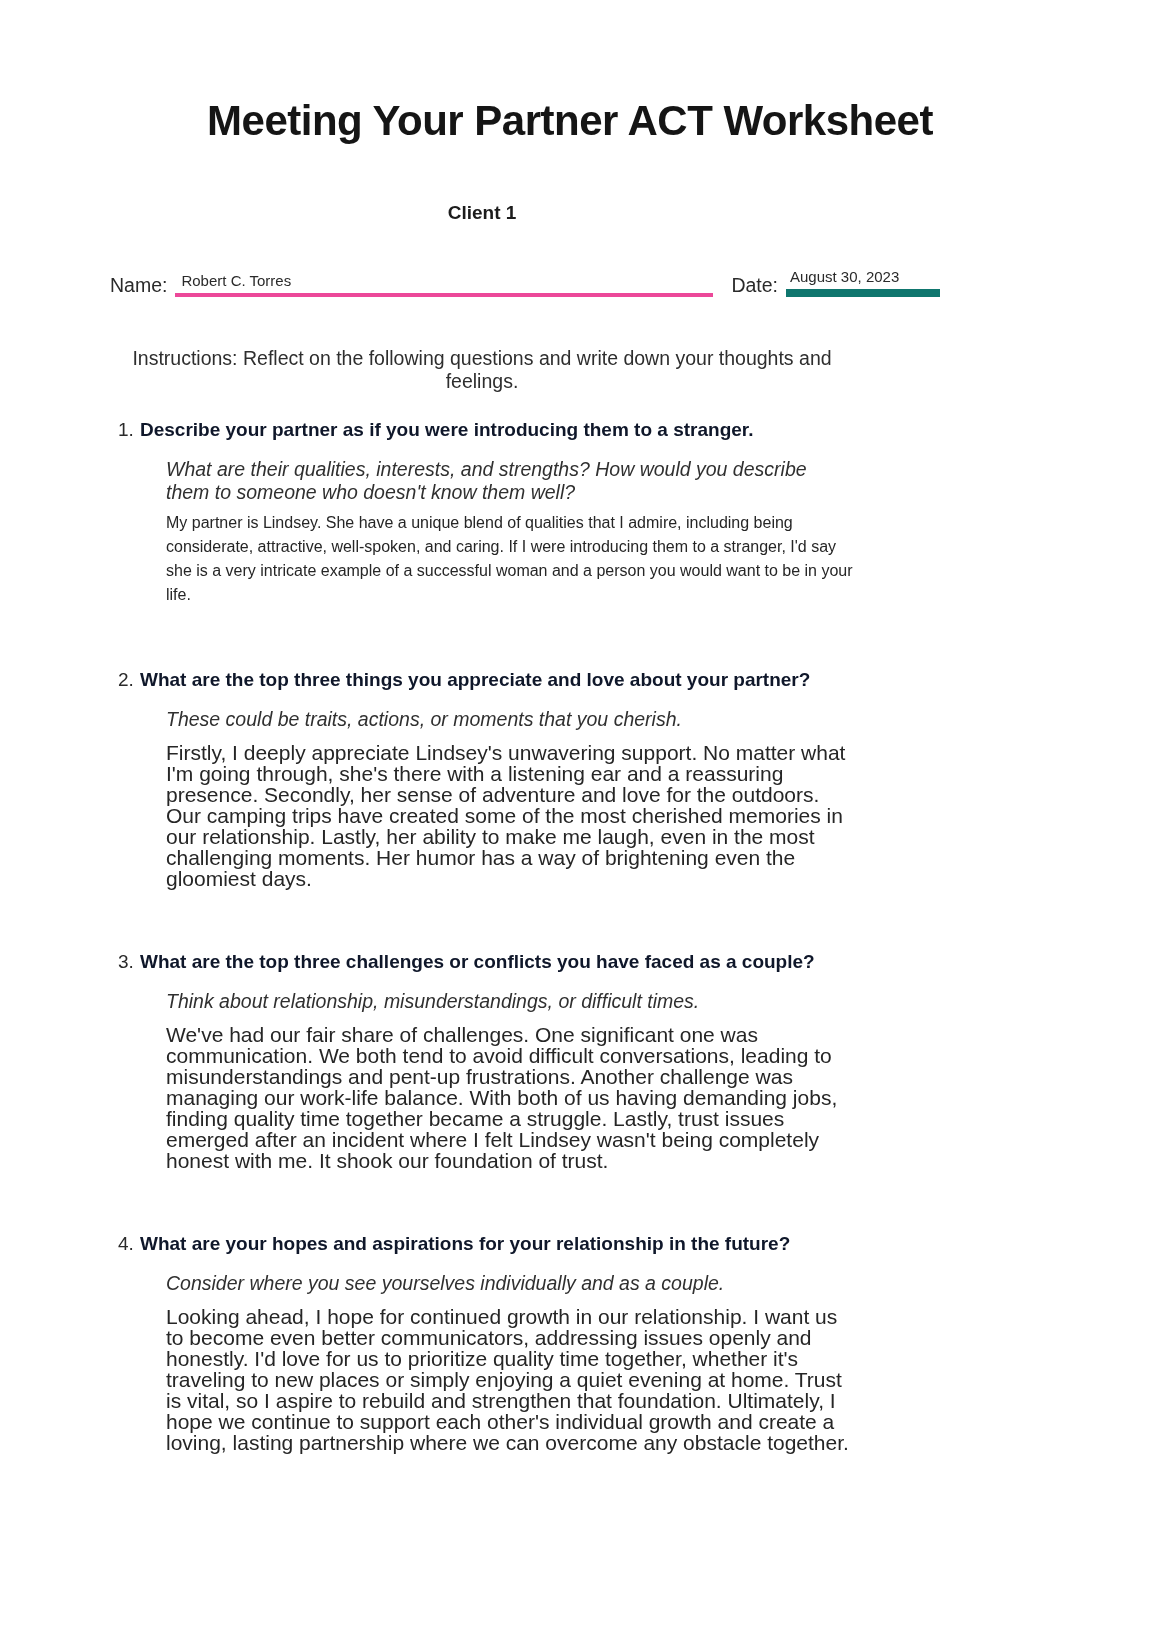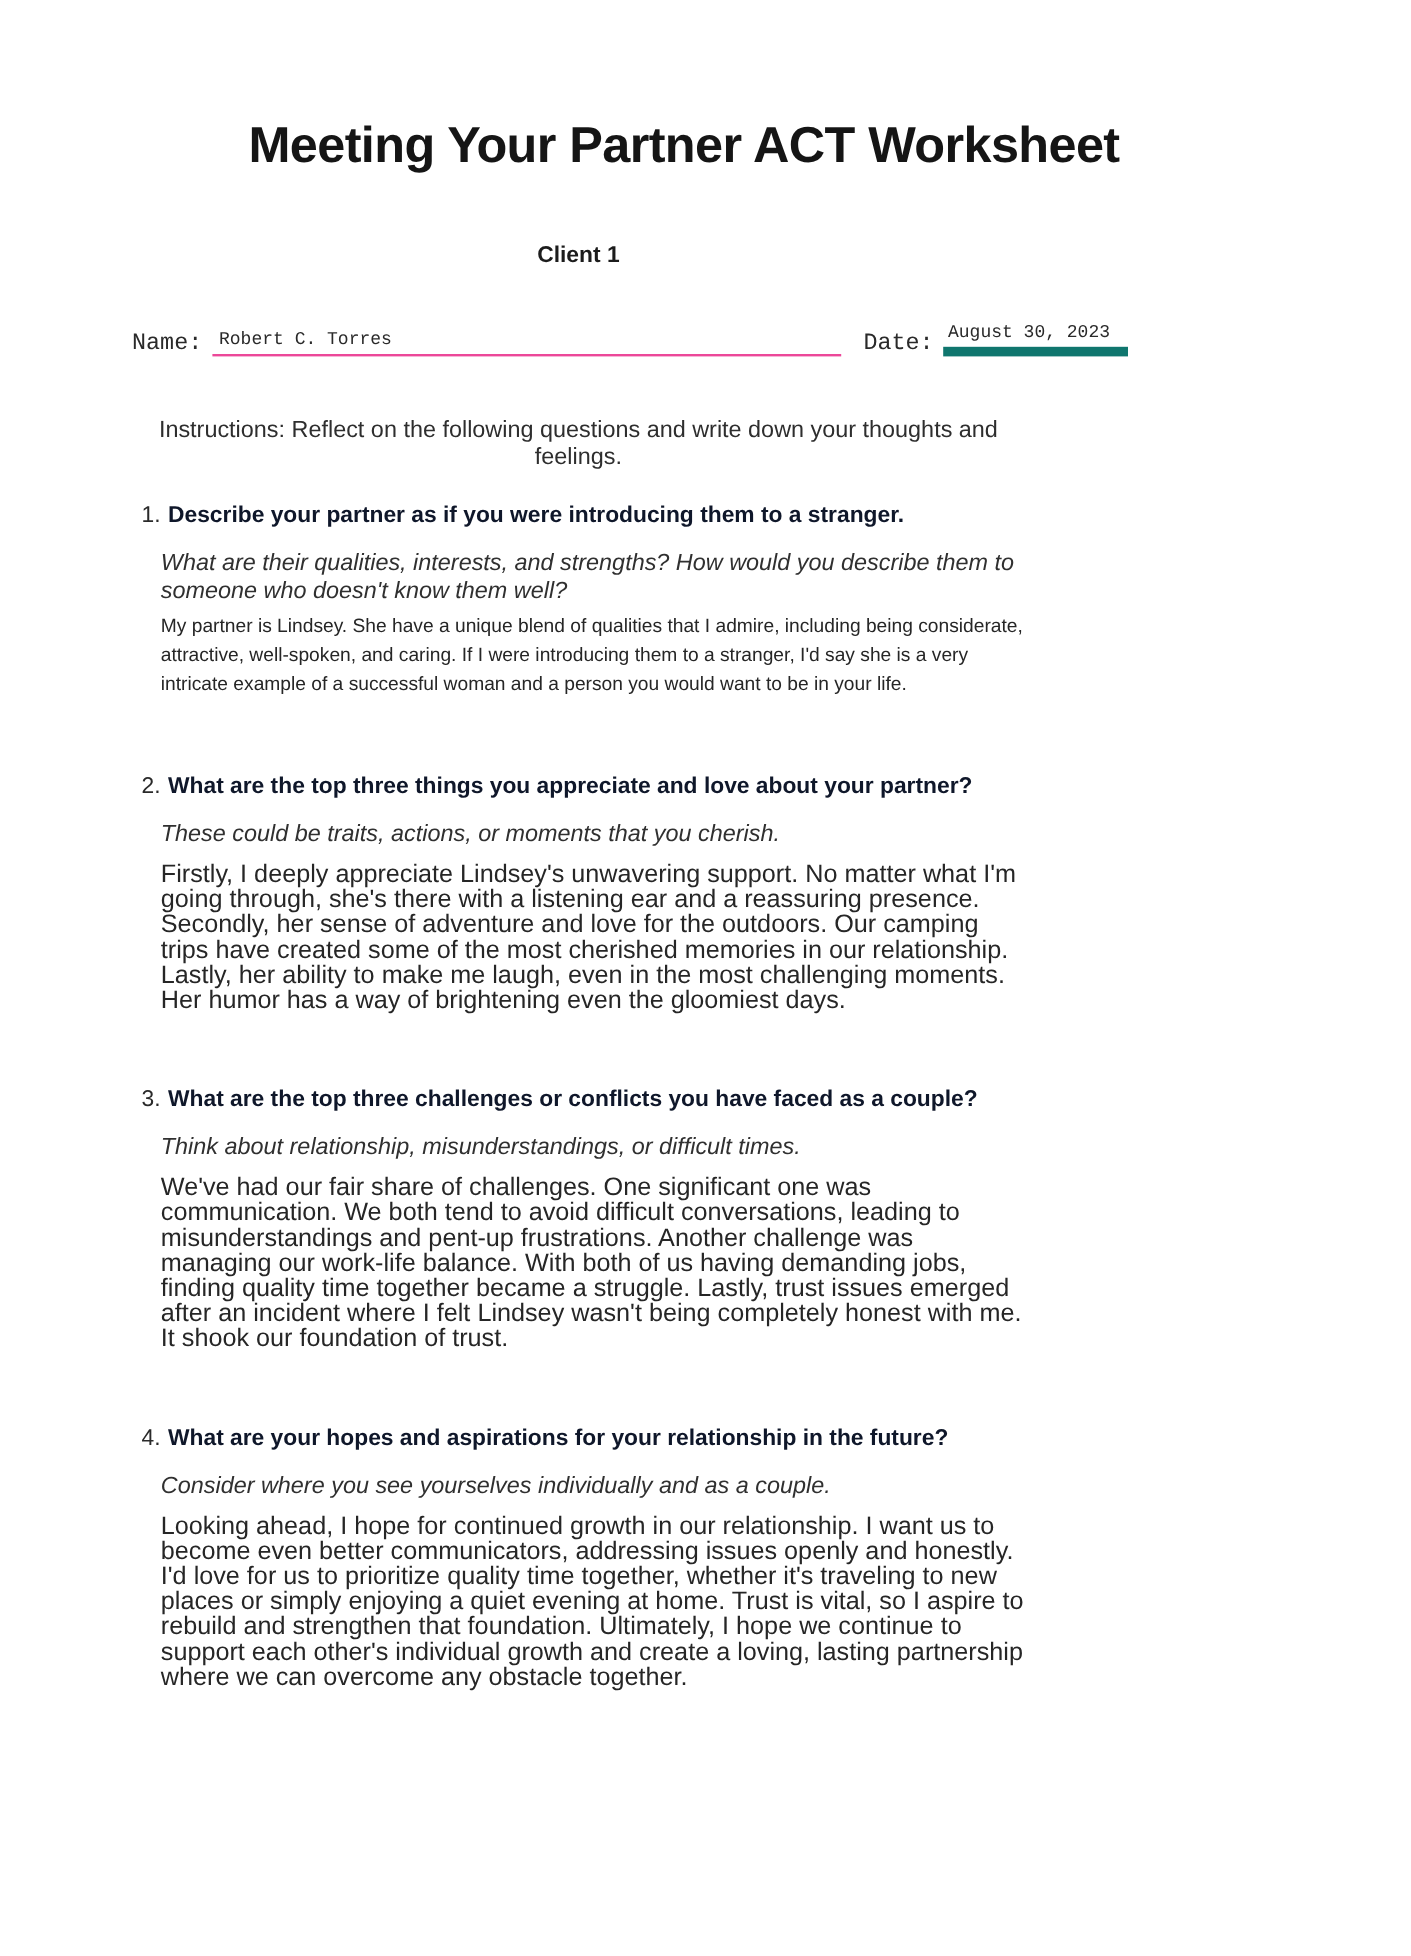--- a/index.html
+++ b/index.html
@@ -33,31 +33,30 @@
     font-weight: bold;
     color: #1c1c1c;
     margin: 0 0 44px 0;
     text-align: center;
   }
   .name-row {
     display: flex;
     align-items: flex-end;
     width: 830px;
     margin: 0 0 50px 0;
-    font-family: Liberation Mono, monospace;
   }
   .field-label {
     font-size: 19.5px;
     color: #2a2a2a;
     white-space: nowrap;
     padding-right: 8px;
   }
   .fill-line {
     flex: 1;
-    border-bottom: 2px solid #ec4899;
+    border-bottom: 4px solid #ec4899;
     padding: 0 0 3px 6px;
     margin-right: 18px;
   }
   .date-line {
     width: 150px;
     border-bottom: 8px solid #0f766e;
     padding: 0 0 3px 4px;
   }
   .field-value {
     font-size: 15px;
@@ -84,21 +83,21 @@
     width: 22px;
     flex: 0 0 22px;
     margin-left: 8px;
   }
   .q-text {
     font-size: 19px;
     font-weight: bold;
     color: #0f172a;
   }
   .q-content {
-    margin-left: 24px;
+    margin-left: 56px;
   }
   .q-prompt {
     font-size: 19.5px;
     font-style: italic;
     color: #303030;
     line-height: 23px;
     max-width: 805px;
     margin: 0 0 7px 0;
   }
   .q-answer {

